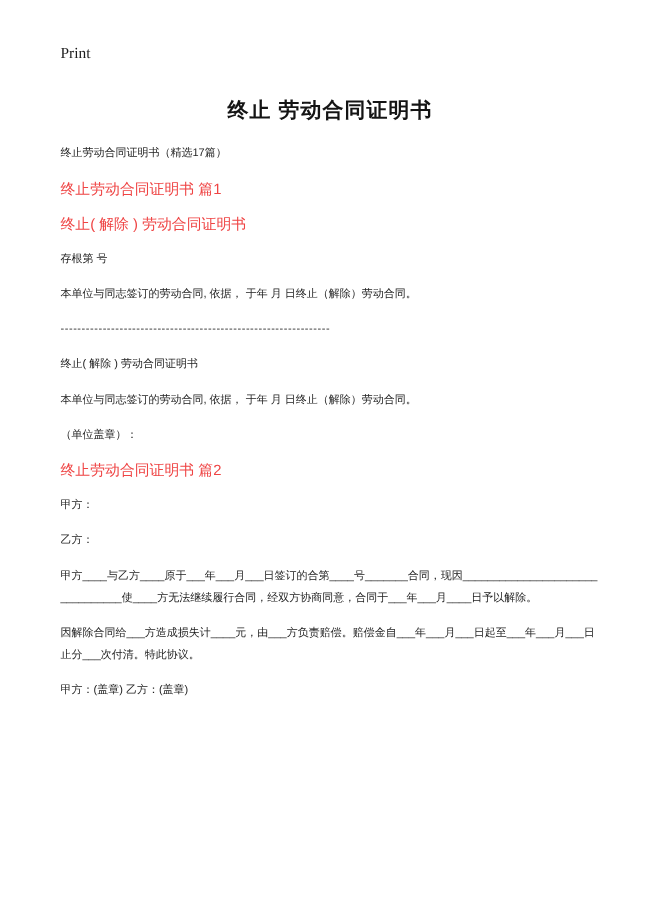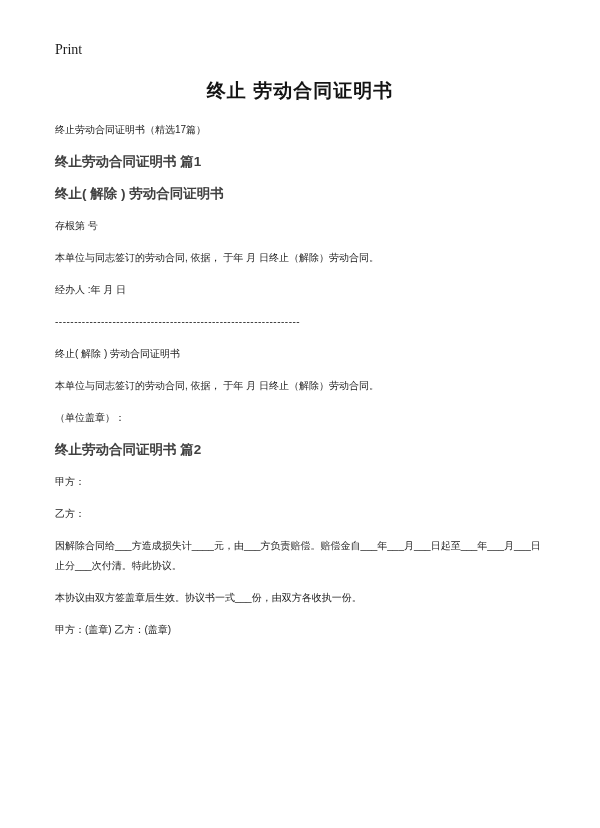--- a/index.html
+++ b/index.html
@@ -20,36 +20,36 @@
     color: #1c1c1c;
     display: inline-block;
     margin: 0 0 10px 0;
     cursor: pointer;
   }
   .doc-title {
     text-align: center;
     font-size: 19px;
     font-weight: bold;
     color: #141414;
-    margin: 10px 0 16px 0;
+    margin: 20px 0 16px 0;
     line-height: 26px;
     letter-spacing: 1px;
   }
   .doc-body { font-size: 13px; }
   .blk {
     margin: 0 0 12px 0;
     line-height: 20px;
     font-size: 10px;
     font-weight: normal;
     color: #1c1c1c;
     word-break: break-all;
   }
   .blk.heading {
-    font-weight: bold;
-    color: #404040;
+    font-weight: normal;
+    color: #ef4444;
     font-size: 13.5px;
   }
   .blk.divider {
     color: #2a2a2a;
     letter-spacing: 0.5px;
     white-space: nowrap;
     overflow: hidden;
   }
 </style>
 </head>
@@ -59,25 +59,24 @@
   <span class="print-link">Print</span>
 
   <h1 class="doc-title">终止 劳动合同证明书</h1>
 
   <div class="doc-body" id="doc-body">
       <p class="blk paragraph">终止劳动合同证明书（精选17篇）</p>
       <h3 class="blk heading">终止劳动合同证明书 篇1</h3>
       <h3 class="blk heading">终止( 解除 ) 劳动合同证明书</h3>
       <p class="blk paragraph">存根第 号</p>
       <p class="blk paragraph">本单位与同志签订的劳动合同, 依据， 于年 月 日终止（解除）劳动合同。</p>
-      <p class="blk paragraph">经办人 :年 月 日</p>
       <p class="blk divider">----------------------------------------------------------------</p>
       <p class="blk paragraph">终止( 解除 ) 劳动合同证明书</p>
       <p class="blk paragraph">本单位与同志签订的劳动合同, 依据， 于年 月 日终止（解除）劳动合同。</p>
       <p class="blk paragraph">（单位盖章）：</p>
       <h3 class="blk heading">终止劳动合同证明书 篇2</h3>
       <p class="blk paragraph">甲方：</p>
       <p class="blk paragraph">乙方：</p>
+      <p class="blk paragraph">甲方____与乙方____原于___年___月___日签订的合第____号_______合同，现因________________________________使____方无法继续履行合同，经双方协商同意，合同于___年___月____日予以解除。</p>
       <p class="blk paragraph">因解除合同给___方造成损失计____元，由___方负责赔偿。赔偿金自___年___月___日起至___年___月___日止分___次付清。特此协议。</p>
-      <p class="blk paragraph">本协议由双方签盖章后生效。协议书一式___份，由双方各收执一份。</p>
       <p class="blk paragraph">甲方：(盖章) 乙方：(盖章)</p>
     </div>
 </div>
 
 </body></html>

